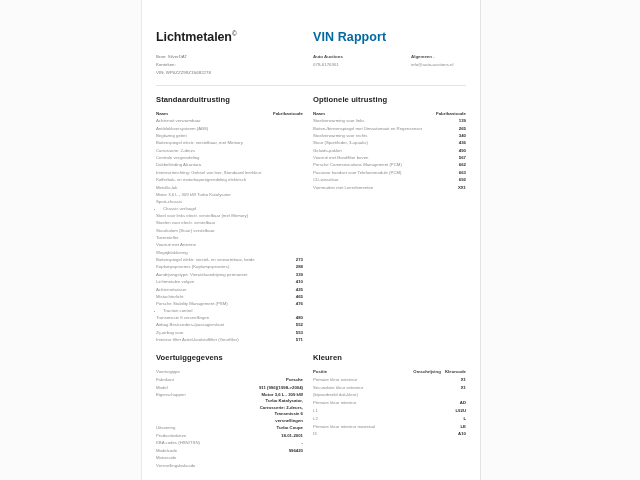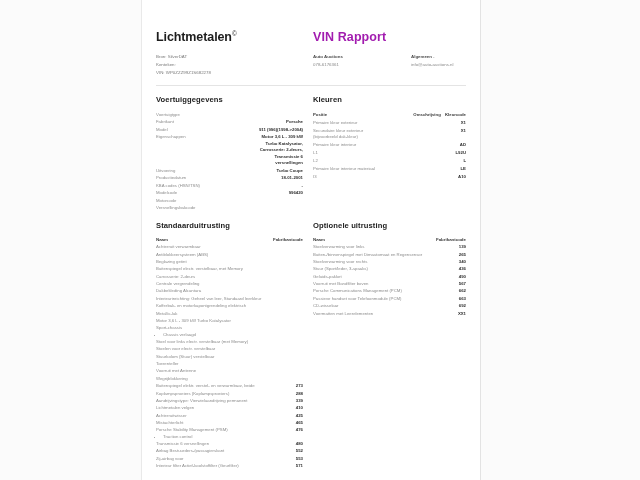--- a/index.html
+++ b/index.html
@@ -45,21 +45,21 @@
     white-space: nowrap;
   }
   .logo sup {
     font-size: 6.5px;
     font-weight: normal;
     vertical-align: super;
   }
   .doctitle {
     font-size: 12.5px;
     font-weight: bold;
-    color: #a21caf;
+    color: #0369a1;
     letter-spacing: 0.1px;
   }
   .meta {
     margin-top: 9px;
     font-size: 4.4px;
     line-height: 1.75;
     color: #7a7a7a;
   }
   .metagrid {
     margin-top: 9px;
@@ -161,124 +161,20 @@
             <div class="s">info@auto-auctions.nl</div>
           </div>
         </div>
       </div>
     </div>
 
     <div class="rule"></div>
 
     <div class="sectionrow">
       <div class="sec-l">
-        <h2 class="sec">Voertuiggegevens</h2>
-        <table class="spec">
-            <tbody id="vehicle-rows">
-              <tr>
-                <td class="lbl">Voertuigtype</td>
-                <td class="val"></td>
-              </tr>
-              <tr>
-                <td class="lbl">Fabrikant</td>
-                <td class="val">Porsche</td>
-              </tr>
-              <tr>
-                <td class="lbl">Model</td>
-                <td class="val">911 (996)(1998-&gt;2004)</td>
-              </tr>
-              <tr>
-                <td class="lbl">Eigenschappen</td>
-                <td class="val">Motor 3,6 L - 309 kW
-Turbo Katalysator,
-Carrosserie: 2-deurs,
-Transmissie 6
-versnellingen</td>
-              </tr>
-              <tr>
-                <td class="lbl">Uitvoering</td>
-                <td class="val">Turbo Coupe</td>
-              </tr>
-              <tr>
-                <td class="lbl">Productiedatum</td>
-                <td class="val">18-01-2001</td>
-              </tr>
-              <tr>
-                <td class="lbl">KBA codes (HSN/TSN)</td>
-                <td class="val">-</td>
-              </tr>
-              <tr>
-                <td class="lbl">Modelcode</td>
-                <td class="val">996420</td>
-              </tr>
-              <tr>
-                <td class="lbl">Motorcode</td>
-                <td class="val"></td>
-              </tr>
-              <tr>
-                <td class="lbl">Versnellingsbakcode</td>
-                <td class="val"></td>
-              </tr>
-            </tbody>
-          </table>
-      </div>
-      <div class="sec-r">
-        <h2 class="sec">Kleuren</h2>
-        <table class="klr">
-          <thead>
-              <tr>
-            <th>Positie</th>
-            <th class="r">Omschrijving</th>
-            <th class="r">Kleurcode</th>
-          </tr>
-            </thead>
-          <tbody id="color-rows">
-              <tr>
-                <td class="pos" style="white-space: pre-line;">Primaire kleur exterieur</td>
-                <td class="omsch"></td>
-                <td class="code">X1</td>
-              </tr>
-              <tr>
-                <td class="pos" style="white-space: pre-line;">Secundaire kleur exterieur
-(bijvoorbeeld dak-kleur)</td>
-                <td class="omsch"></td>
-                <td class="code">X1</td>
-              </tr>
-              <tr>
-                <td class="pos" style="white-space: pre-line;">Primaire kleur interieur</td>
-                <td class="omsch"></td>
-                <td class="code">AD</td>
-              </tr>
-              <tr>
-                <td class="pos" style="white-space: pre-line;">L1</td>
-                <td class="omsch"></td>
-                <td class="code">L92U</td>
-              </tr>
-              <tr>
-                <td class="pos" style="white-space: pre-line;">L2</td>
-                <td class="omsch"></td>
-                <td class="code">L</td>
-              </tr>
-              <tr>
-                <td class="pos" style="white-space: pre-line;">Primaire kleur interieur materiaal</td>
-                <td class="omsch"></td>
-                <td class="code">LE</td>
-              </tr>
-              <tr>
-                <td class="pos" style="white-space: pre-line;">I3</td>
-                <td class="omsch"></td>
-                <td class="code">A10</td>
-              </tr>
-            </tbody>
-        </table>
-      </div>
-    </div>
-
-    <div class="sectionrow">
-      <div class="sec-l">
         <h2 class="sec">Standaarduitrusting</h2>
         <div class="eqhead">
           <span class="n">Naam</span>
           <span class="c">Fabrikantcode</span>
         </div>
         <table class="eq">
             <tbody id="std-rows">
               <tr>
                 <td class="nm">Achterruit verwarmbaar</td>
                 <td class="cd"></td>
@@ -448,14 +344,118 @@
               </tr>
               <tr>
                 <td class="nm">Voermatten met Leerelementen</td>
                 <td class="cd">XX1</td>
               </tr>
             </tbody>
           </table>
       </div>
     </div>
 
+    <div class="sectionrow">
+      <div class="sec-l">
+        <h2 class="sec">Voertuiggegevens</h2>
+        <table class="spec">
+            <tbody id="vehicle-rows">
+              <tr>
+                <td class="lbl">Voertuigtype</td>
+                <td class="val"></td>
+              </tr>
+              <tr>
+                <td class="lbl">Fabrikant</td>
+                <td class="val">Porsche</td>
+              </tr>
+              <tr>
+                <td class="lbl">Model</td>
+                <td class="val">911 (996)(1998-&gt;2004)</td>
+              </tr>
+              <tr>
+                <td class="lbl">Eigenschappen</td>
+                <td class="val">Motor 3,6 L - 309 kW
+Turbo Katalysator,
+Carrosserie: 2-deurs,
+Transmissie 6
+versnellingen</td>
+              </tr>
+              <tr>
+                <td class="lbl">Uitvoering</td>
+                <td class="val">Turbo Coupe</td>
+              </tr>
+              <tr>
+                <td class="lbl">Productiedatum</td>
+                <td class="val">18-01-2001</td>
+              </tr>
+              <tr>
+                <td class="lbl">KBA codes (HSN/TSN)</td>
+                <td class="val">-</td>
+              </tr>
+              <tr>
+                <td class="lbl">Modelcode</td>
+                <td class="val">996420</td>
+              </tr>
+              <tr>
+                <td class="lbl">Motorcode</td>
+                <td class="val"></td>
+              </tr>
+              <tr>
+                <td class="lbl">Versnellingsbakcode</td>
+                <td class="val"></td>
+              </tr>
+            </tbody>
+          </table>
+      </div>
+      <div class="sec-r">
+        <h2 class="sec">Kleuren</h2>
+        <table class="klr">
+          <thead>
+              <tr>
+            <th>Positie</th>
+            <th class="r">Omschrijving</th>
+            <th class="r">Kleurcode</th>
+          </tr>
+            </thead>
+          <tbody id="color-rows">
+              <tr>
+                <td class="pos" style="white-space: pre-line;">Primaire kleur exterieur</td>
+                <td class="omsch"></td>
+                <td class="code">X1</td>
+              </tr>
+              <tr>
+                <td class="pos" style="white-space: pre-line;">Secundaire kleur exterieur
+(bijvoorbeeld dak-kleur)</td>
+                <td class="omsch"></td>
+                <td class="code">X1</td>
+              </tr>
+              <tr>
+                <td class="pos" style="white-space: pre-line;">Primaire kleur interieur</td>
+                <td class="omsch"></td>
+                <td class="code">AD</td>
+              </tr>
+              <tr>
+                <td class="pos" style="white-space: pre-line;">L1</td>
+                <td class="omsch"></td>
+                <td class="code">L92U</td>
+              </tr>
+              <tr>
+                <td class="pos" style="white-space: pre-line;">L2</td>
+                <td class="omsch"></td>
+                <td class="code">L</td>
+              </tr>
+              <tr>
+                <td class="pos" style="white-space: pre-line;">Primaire kleur interieur materiaal</td>
+                <td class="omsch"></td>
+                <td class="code">LE</td>
+              </tr>
+              <tr>
+                <td class="pos" style="white-space: pre-line;">I3</td>
+                <td class="omsch"></td>
+                <td class="code">A10</td>
+              </tr>
+            </tbody>
+        </table>
+      </div>
+    </div>
+
   </div>
 </div>
 
 </body></html>

